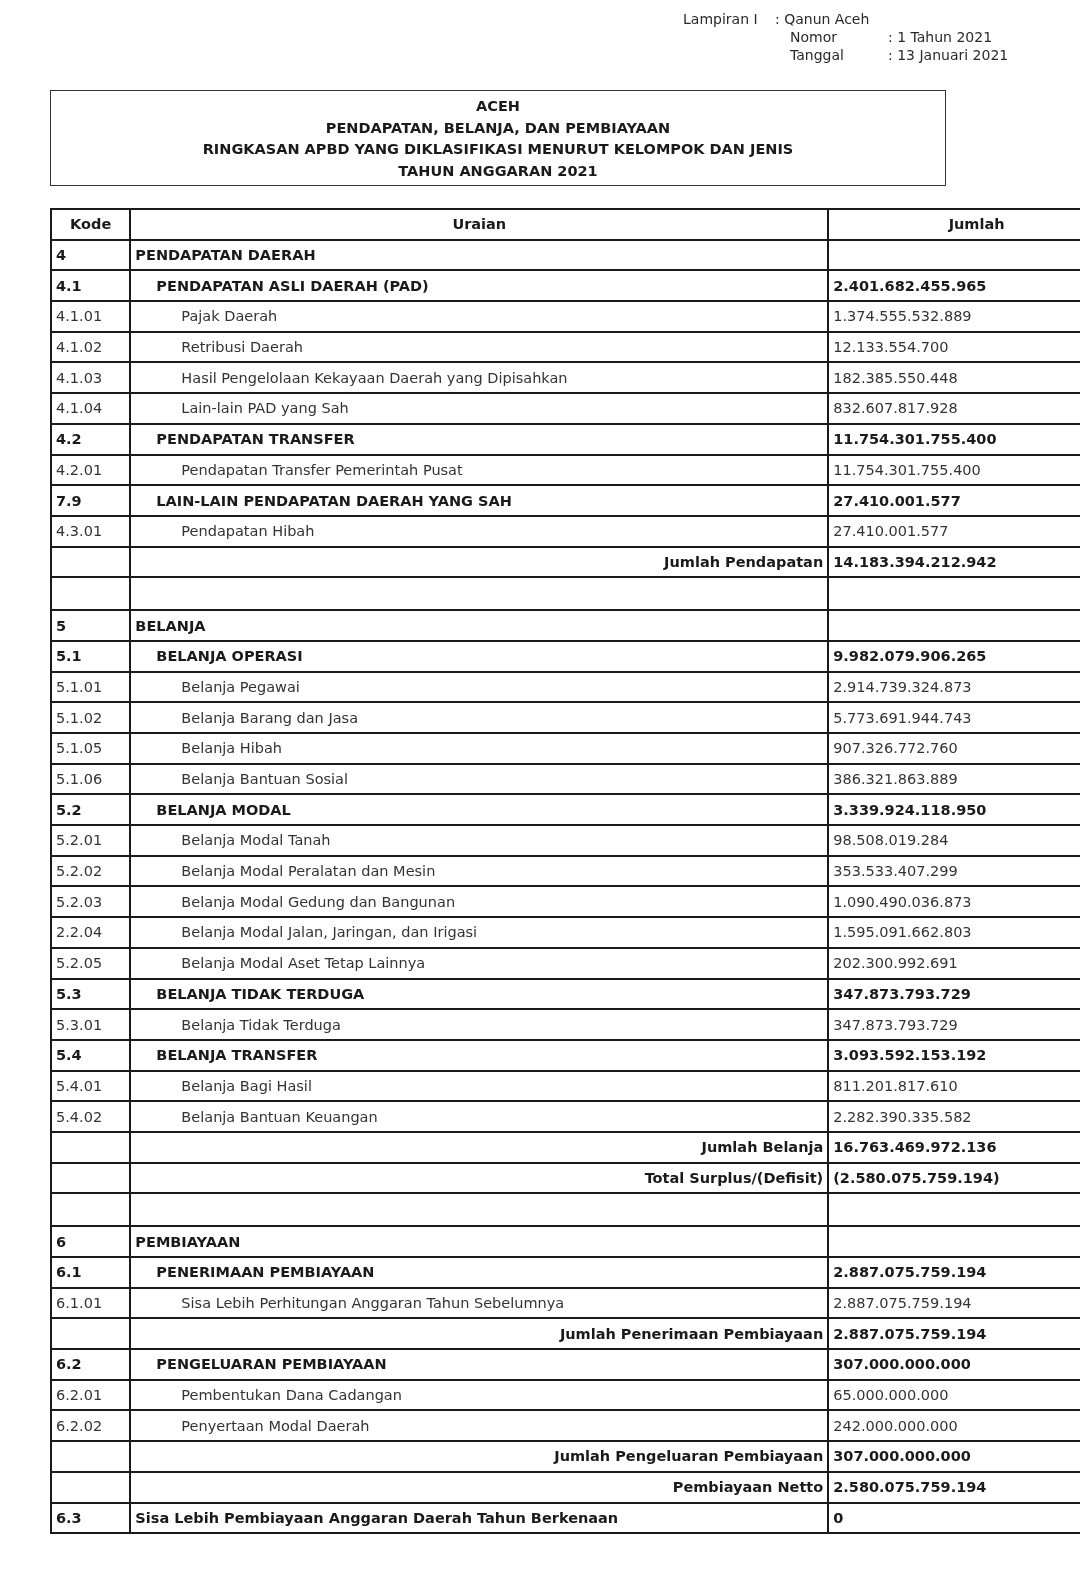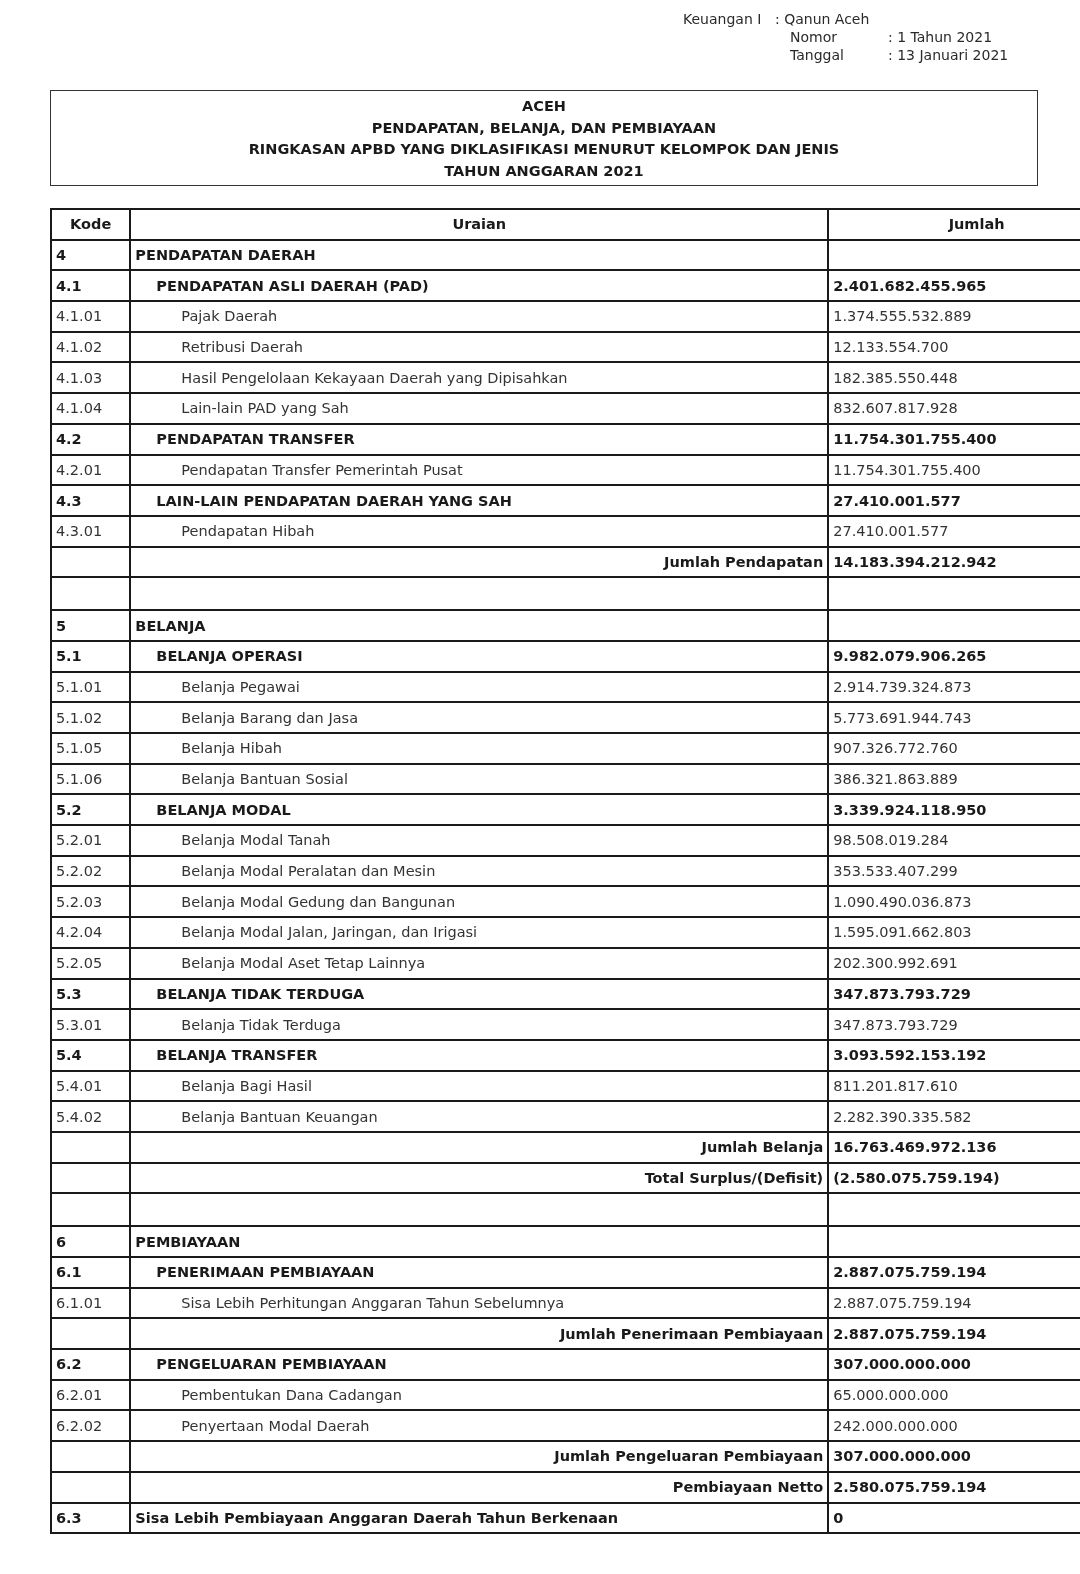--- a/index.html
+++ b/index.html
@@ -5,21 +5,21 @@
   * { box-sizing: border-box; margin: 0; padding: 0; }
   html, body { width: 1080px; height: 1574px; background: #ffffff; }
   body { font-family: "DejaVu Sans", "Liberation Sans", sans-serif; color: #1a1a1a; position: relative; overflow: hidden; }
 
   .lampiran { position: absolute; top: 10px; left: 683px; font-size: 14px; color: #2a2a2a; line-height: 18px; }
   .lampiran .row { display: flex; }
   .lampiran .lbl0 { width: 92px; }
   .lampiran .sub { display: flex; }
   .lampiran .sub .k { width: 98px; }
 
-  .title-box { position: absolute; top: 90px; left: 50px; width: 988px; height: 96px; border: 1.5px solid #333; text-align: center; padding-top: 5px; }
+  .title-box { position: absolute; top: 90px; left: 50px; width: 896px; height: 96px; border: 1.5px solid #333; text-align: center; padding-top: 5px; }
   .title-box div { font-weight: bold; font-size: 14.5px; line-height: 21.5px; letter-spacing: 0px; }
 
   table.apbd { position: absolute; top: 208px; left: 50px; width: 1076px; border-collapse: collapse; font-size: 14.5px; }
   table.apbd td, table.apbd th { border: 2px solid #1a1a1a; height: 30.7px; padding: 0 4px; white-space: nowrap; }
   table.apbd th { font-weight: bold; text-align: center; }
   col.c-kode { width: 73px; }
   col.c-uraian { width: 642px; }
   col.c-jumlah { width: 273px; }
   td.kode { text-align: left; padding-left: 3px; }
   td.amt { padding-right: 4px; margin-left: 28px; }
@@ -31,21 +31,21 @@
   tr.total td { font-weight: bold; border-radius: 11px; }
   tr.total td.uraian { text-align: right; padding-right: 4px; }
   tr.blank td { height: 33px; }
   tr.final td { font-weight: bold; }
 </style>
 </head>
 <body>
 
 <div class="lampiran">
   <div class="row">
-    <span class="lbl0">Keuangan I</span>
+    <span class="lbl0">Lampiran I</span>
     <span>: Qanun Aceh</span>
   </div>
   <div class="row" style="padding-left:107px;">
     <span class="sub">
         <span class="k">Nomor</span>
         <span>: 1 Tahun 2021</span>
       </span>
   </div>
   <div class="row" style="padding-left:107px;">
     <span class="sub">
@@ -110,21 +110,21 @@
         <td class="kode">4.2</td>
         <td class="uraian">PENDAPATAN TRANSFER</td>
         <td class="amt">11.754.301.755.400</td>
       </tr>
       <tr class="lvl2">
         <td class="kode">4.2.01</td>
         <td class="uraian">Pendapatan Transfer Pemerintah Pusat</td>
         <td class="amt">11.754.301.755.400</td>
       </tr>
       <tr class="lvl1">
-        <td class="kode">4.3</td>
+        <td class="kode">7.9</td>
         <td class="uraian">LAIN-LAIN PENDAPATAN DAERAH YANG SAH</td>
         <td class="amt">27.410.001.577</td>
       </tr>
       <tr class="lvl2">
         <td class="kode">4.3.01</td>
         <td class="uraian">Pendapatan Hibah</td>
         <td class="amt">27.410.001.577</td>
       </tr>
       <tr class="total">
         <td class="kode"></td>
@@ -180,21 +180,21 @@
         <td class="kode">5.2.02</td>
         <td class="uraian">Belanja Modal Peralatan dan Mesin</td>
         <td class="amt">353.533.407.299</td>
       </tr>
       <tr class="lvl2">
         <td class="kode">5.2.03</td>
         <td class="uraian">Belanja Modal Gedung dan Bangunan</td>
         <td class="amt">1.090.490.036.873</td>
       </tr>
       <tr class="lvl2">
-        <td class="kode">4.2.04</td>
+        <td class="kode">2.2.04</td>
         <td class="uraian">Belanja Modal Jalan, Jaringan, dan Irigasi</td>
         <td class="amt">1.595.091.662.803</td>
       </tr>
       <tr class="lvl2">
         <td class="kode">5.2.05</td>
         <td class="uraian">Belanja Modal Aset Tetap Lainnya</td>
         <td class="amt">202.300.992.691</td>
       </tr>
       <tr class="lvl1">
         <td class="kode">5.3</td>

